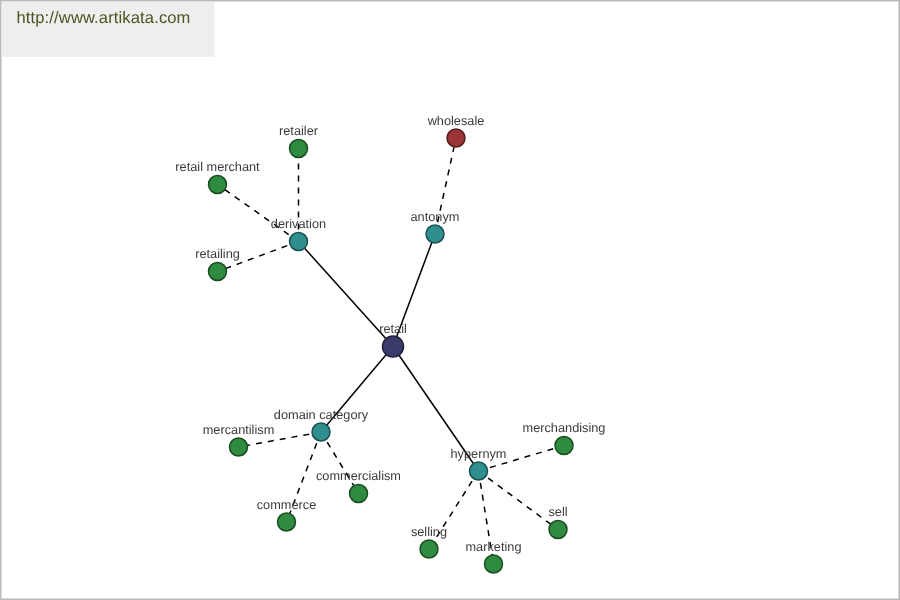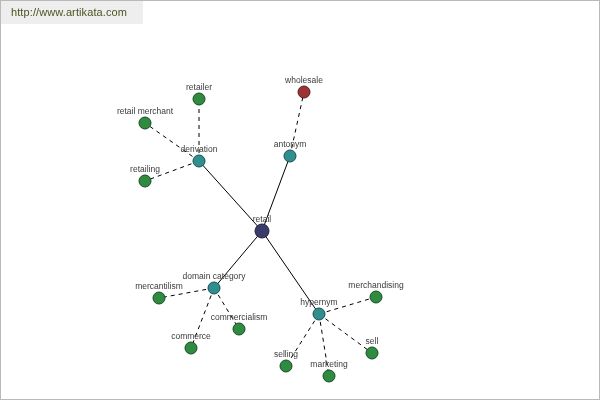--- a/index.html
+++ b/index.html
@@ -17,21 +17,21 @@
     background: #ffffff;
     border: 1px solid #b9b9b9;
     box-sizing: border-box;
     overflow: hidden;
   }
   #url-bar {
     position: absolute;
     left: 0;
     top: 0;
     width: 142px;
-    height: 23px;
+    height: 37px;
     background: #eeeeee;
     box-sizing: border-box;
   }
   #url-text {
     position: absolute;
     left: 10px;
     top: 5px;
     font-size: 11px;
     line-height: 13px;
     color: #4a5520;

